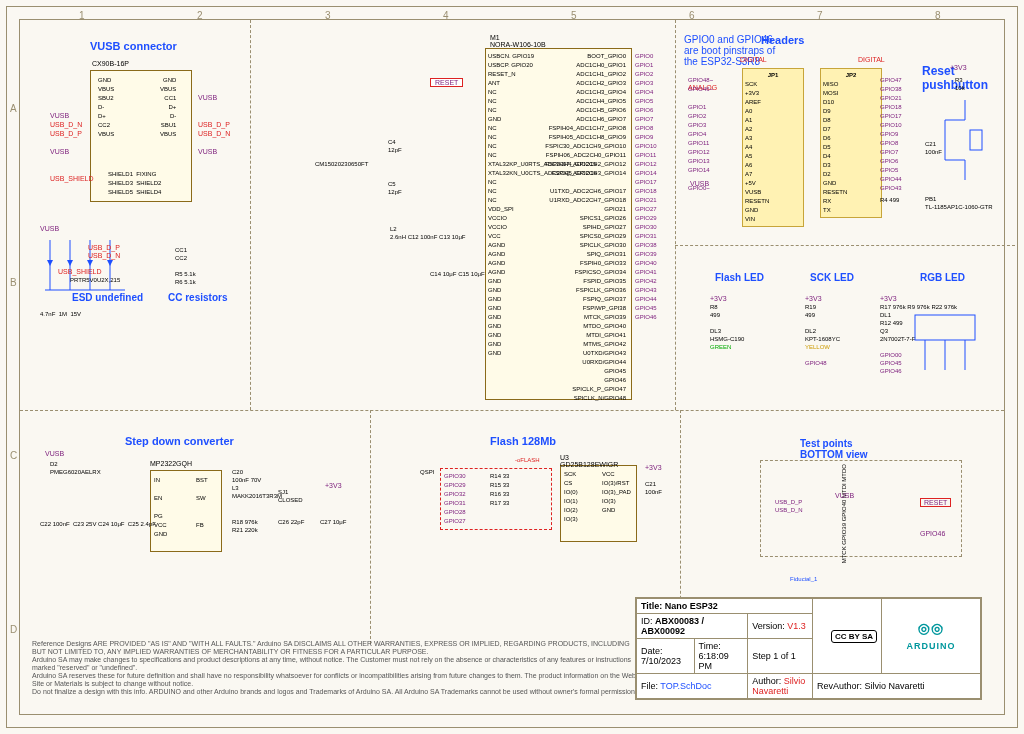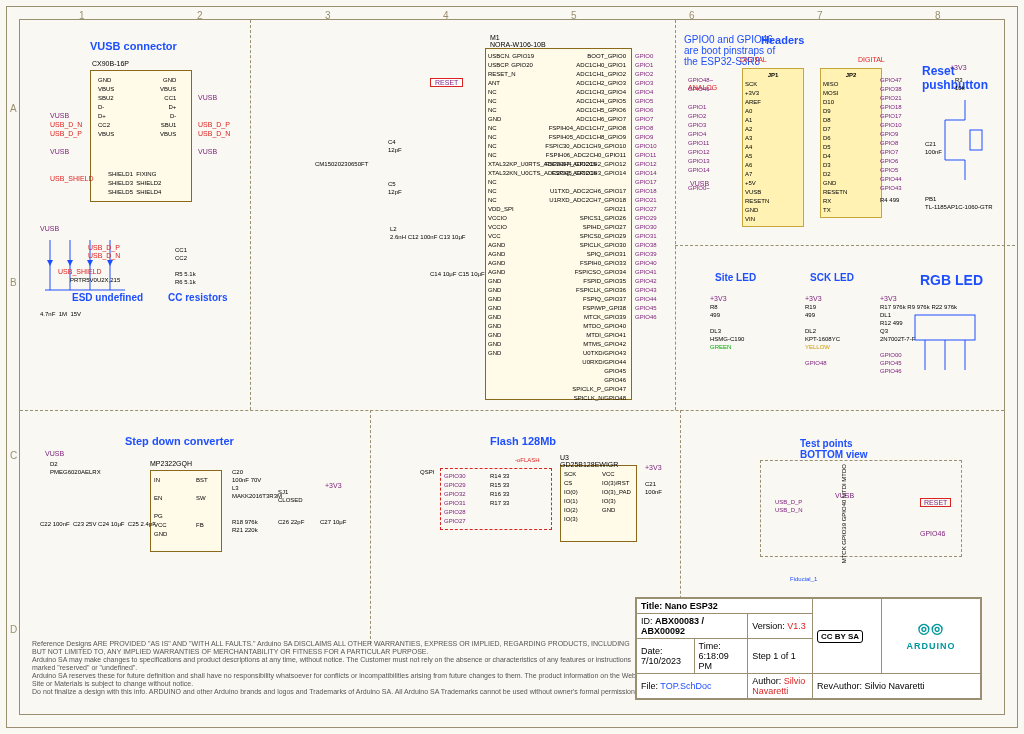--- a/index.html
+++ b/index.html
@@ -58,23 +58,23 @@
       <div class="vline" style="left:660px;top:390px;bottom:70px"></div>
 
       <div class="sect" style="left:70px;top:20px">VUSB connector</div>
       <div class="sect" style="left:52px;top:272px;font-size:10px">ESD undefined</div>
       <div class="sect" style="left:148px;top:272px;font-size:10px">CC resistors</div>
       <div class="sect" style="left:741px;top:14px">Headers</div>
       <div class="sect" style="left:902px;top:44px;font-size:12px">Reset pushbutton</div>
       <div class="note" style="position:absolute;left:664px;top:14px;white-space:pre">GPIO0 and GPIO46
 are boot pinstraps of
 the ESP32-S3R8</div>
-      <div class="sect" style="left:695px;top:252px;font-size:10px">Site LED</div>
+      <div class="sect" style="left:695px;top:252px;font-size:10px">Flash LED</div>
       <div class="sect" style="left:790px;top:252px;font-size:10px">SCK LED</div>
-      <div class="sect rgb" style="left:900px;top:252px;font-size:14px">RGB LED</div>
+      <div class="sect rgb" style="left:900px;top:252px;font-size:10px">RGB LED</div>
       <div class="sect" style="left:105px;top:415px">Step down converter</div>
       <div class="sect" style="left:470px;top:415px">Flash 128Mb</div>
       <div class="sect" style="left:780px;top:418px;white-space:pre;font-size:10px">Test points
 BOTTOM view</div>
 
       <div class="box" style="left:70px;top:50px;width:100px;height:130px"></div>
       <div class="chipname" style="left:72px;top:40px">CX90B-16P</div>
       <div class="pinrow" style="left:78px;top:56px">GND<br>VBUS<br>SBU2<br>D-<br>D+<br>CC2<br>VBUS</div>
       <div class="pinrow" style="left:140px;top:56px;text-align:right">GND<br>VBUS<br>CC1<br>D+<br>D-<br>SBU1<br>VBUS</div>
       <div class="pinrow" style="left:88px;top:150px">SHIELD1&nbsp;&nbsp;FIXING<br>SHIELD3&nbsp;&nbsp;SHIELD2<br>SHIELD5&nbsp;&nbsp;SHIELD4</div>
@@ -236,21 +236,21 @@
       <div class="disclaimer" style="left:12px;bottom:18px;right:360px;white-space:pre-line">Reference Designs ARE PROVIDED "AS IS" AND "WITH ALL FAULTS." Arduino SA DISCLAIMS ALL OTHER WARRANTIES, EXPRESS OR IMPLIED, REGARDING PRODUCTS, INCLUDING BUT NOT LIMITED TO, ANY IMPLIED WARRANTIES OF MERCHANTABILITY OR FITNESS FOR A PARTICULAR PURPOSE.
 Arduino SA may make changes to specifications and product descriptions at any time, without notice. The Customer must not rely on the absence or characteristics of any features or instructions marked "reserved" or "undefined".
 Arduino SA reserves these for future definition and shall have no responsibility whatsoever for conflicts or incompatibilities arising from future changes to them. The product information on the Web Site or Materials is subject to change without notice.
 Do not finalize a design with this info. ARDUINO and other Arduino brands and logos and Trademarks of Arduino SA. All Arduino SA Trademarks cannot be used without owner's formal permission.</div>
 
       <div class="title-block">
         <table>
           <tbody>
               <tr>
             <td colspan="4"><b>Title:</b> <b>Nano ESP32</b></td>
-            <td rowspan="3" style="width:60px;text-align:left"><span class="cc">CC BY SA</span></td>
+            <td rowspan="3" style="width:60px;text-align:right"><span class="cc">CC BY SA</span></td>
             <td rowspan="3" style="width:90px;text-align:center"><span class="logo-ard">◎◎<br><span style="font-size:9px">ARDUINO</span></span></td>
           </tr>
           <tr>
             <td colspan="3"><span>ID:</span> <b>ABX00083 / ABX00092</b></td>
             <td><span>Version:</span> <span style="color:#d22">V1.3</span></td>
           </tr>
           <tr>
             <td><span>Date:</span> <span>7/10/2023</span></td>
             <td><span>Time:</span> <span>6:18:09 PM</span></td>
             <td colspan="2"><span>Step</span> <span>1 of 1</span></td>

